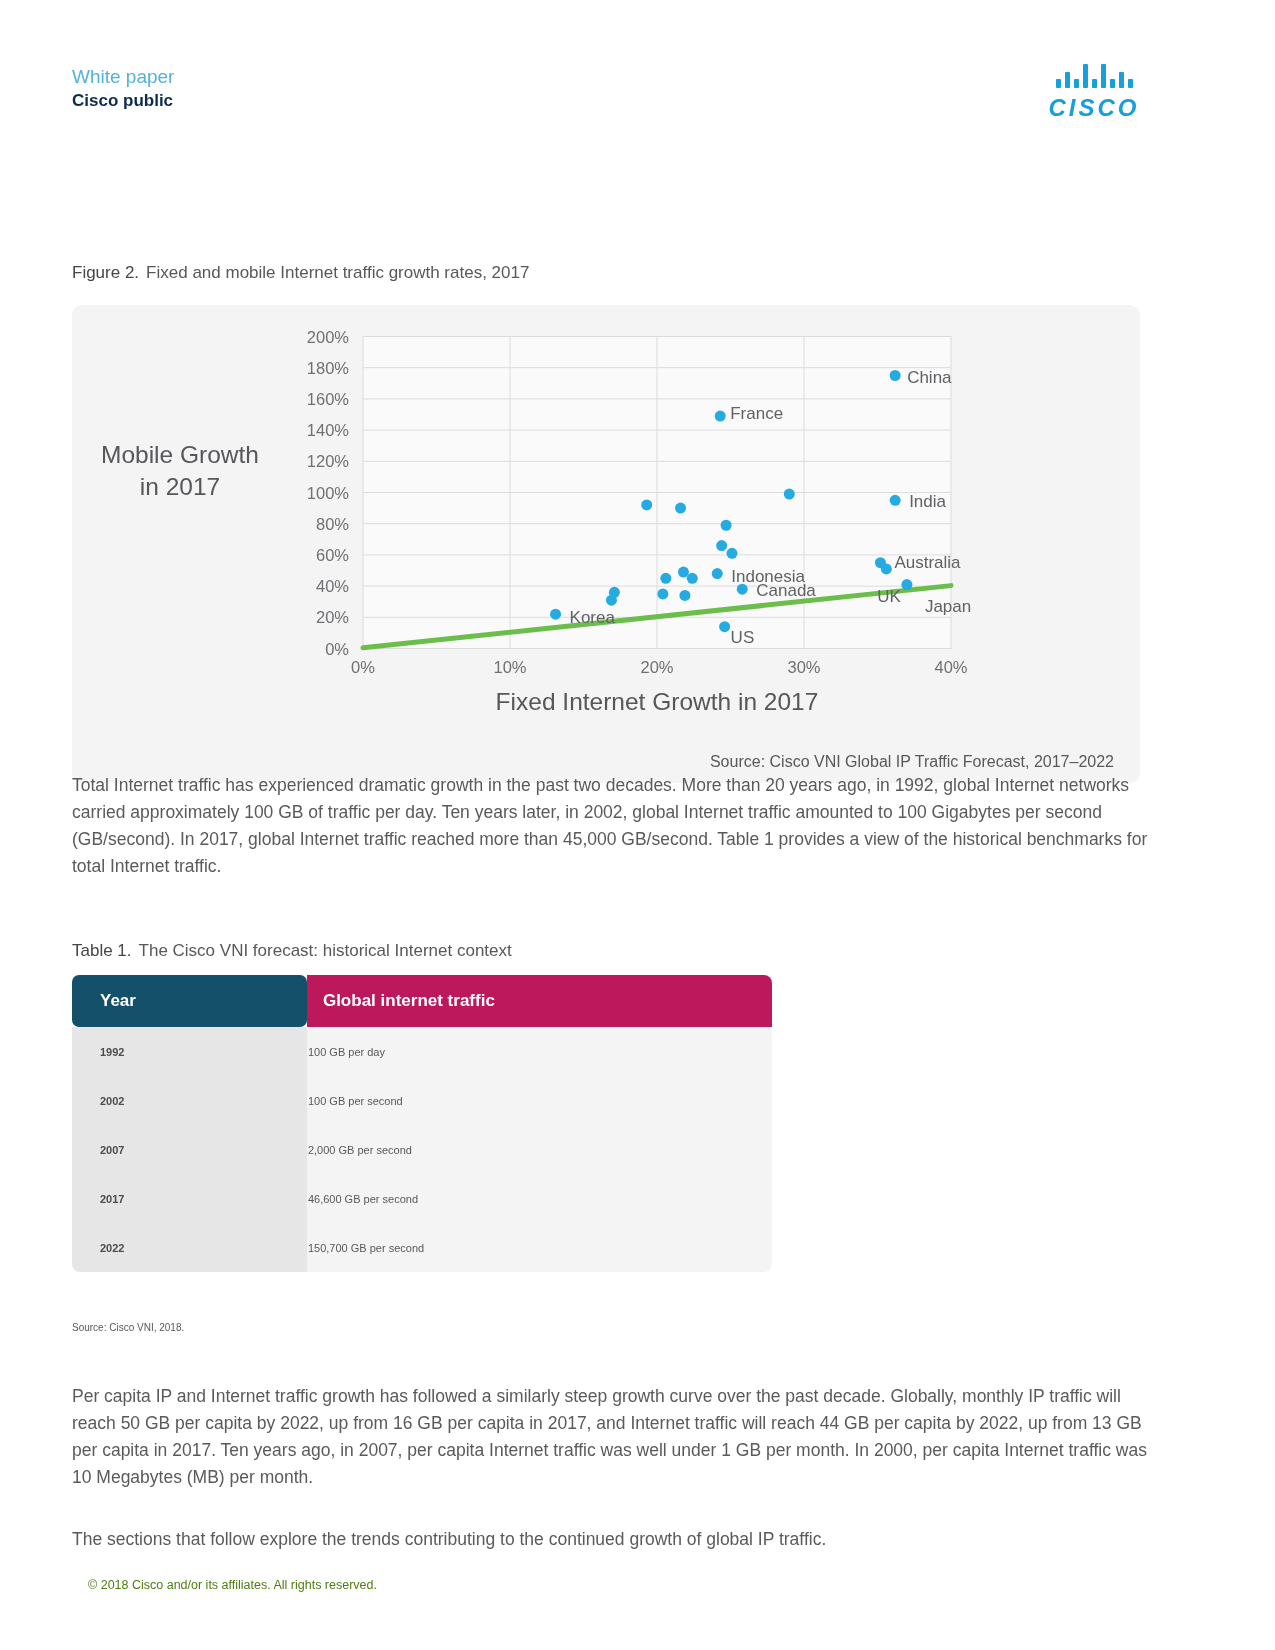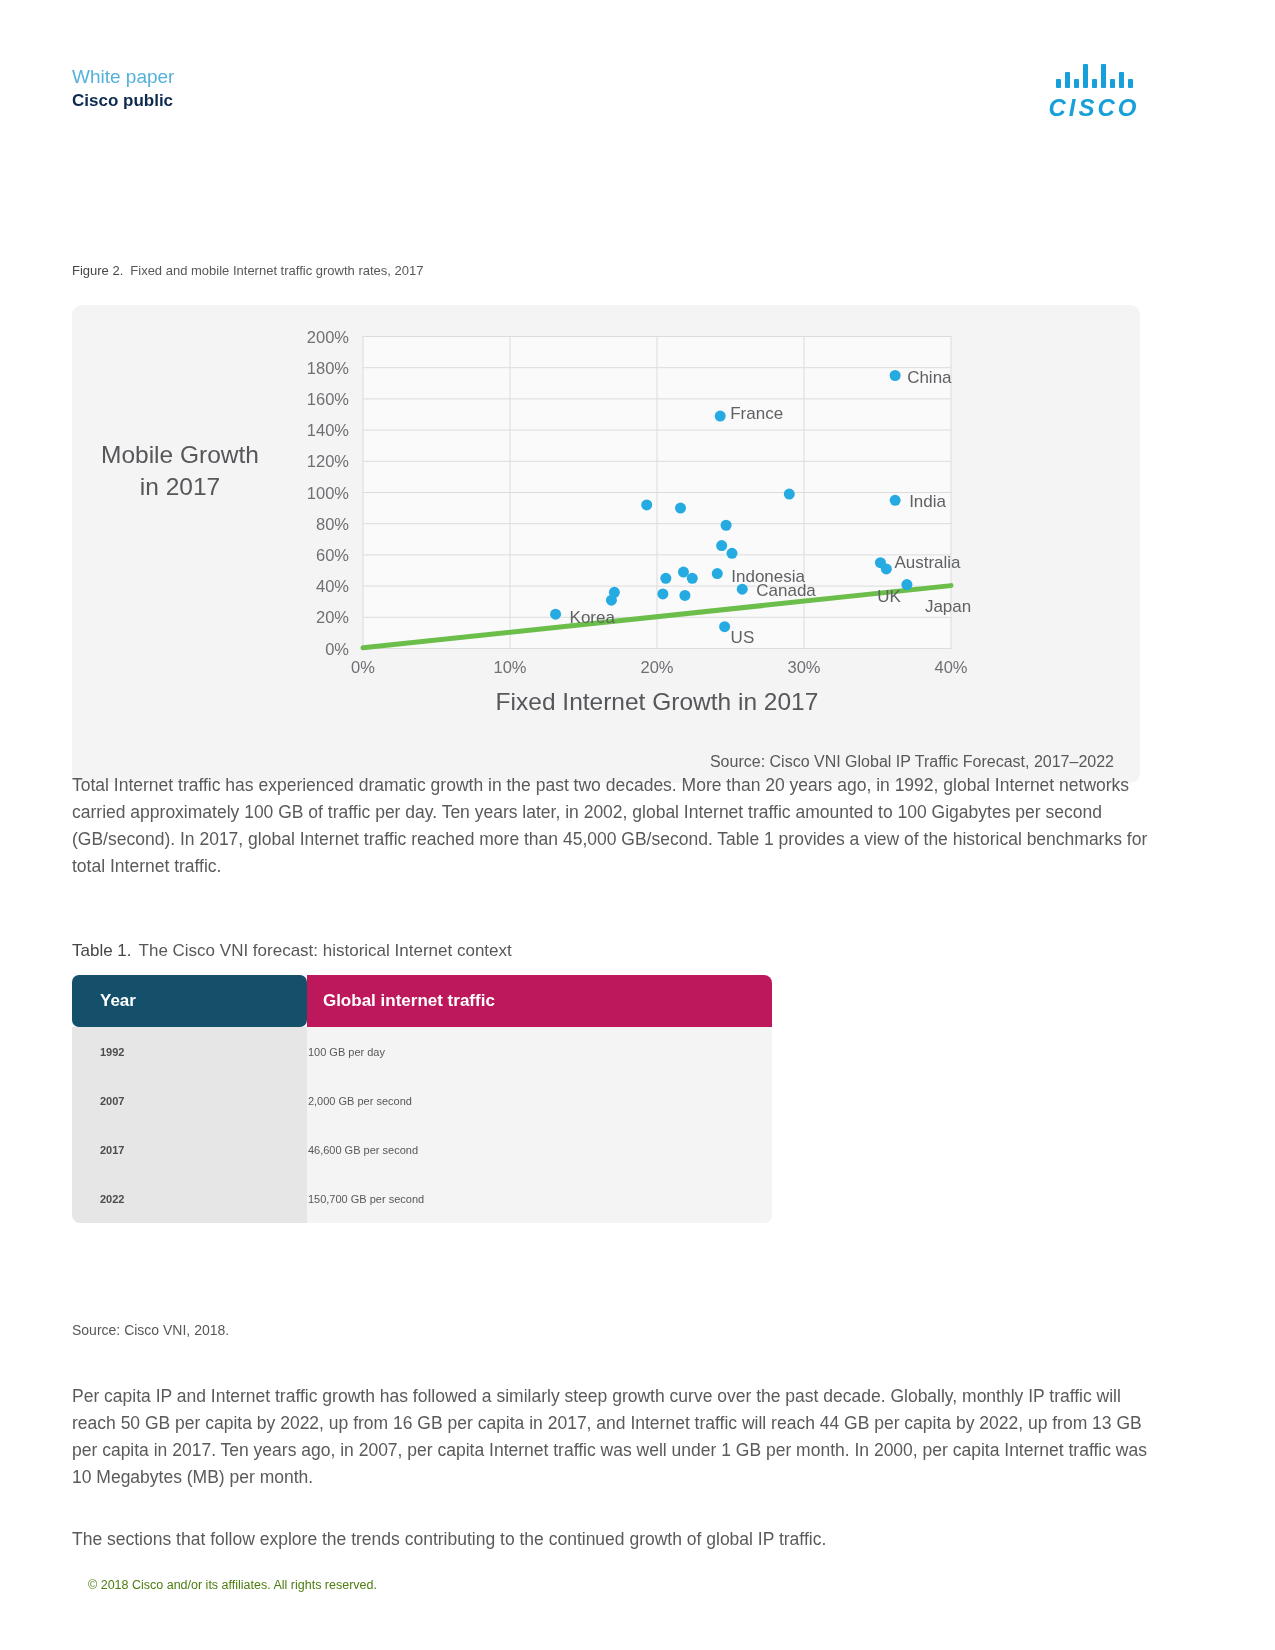--- a/index.html
+++ b/index.html
@@ -12,21 +12,21 @@
 
   
   .logo{left:1046px;top:62px;width:96px;text-align:center;}
   .logo-bars{display:flex;align-items:flex-end;justify-content:center;gap:4px;height:26px;}
   .logo-bars span{display:block;width:5px;background:#169fd9;border-radius:1px;}
   .b1{height:9px}.b2{height:16px}.b3{height:9px}.b4{height:24px}.b5{height:9px}
   .b6{height:24px}.b7{height:9px}.b8{height:16px}.b9{height:9px}
   .logo-text{font-size:24px;font-weight:bold;color:#169fd9;letter-spacing:3px;line-height:1;margin-top:8px;font-style:italic;}
 
   
-  .fig-caption{left:72px;top:263px;font-size:13px;color:#58585b;}
+  .fig-caption{left:72px;top:263px;font-size:17px;color:#58585b;}
   .cap-label{color:#454648;margin-right:7px;}
 
   
   .chart-card{left:72px;top:305px;width:1068px;height:478px;background:#f4f4f4;border-radius:10px;}
   .chart-card svg{display:block;}
 
   
   .para{left:72px;width:1078px;font-size:17.5px;line-height:27px;color:#5a5a5d;}
   .para1{top:772px;}
   .para2{top:1383px;}
@@ -36,21 +36,21 @@
   .table-caption{left:72px;top:941px;font-size:17px;color:#58585b;}
   .vni-table{left:72px;top:975px;width:700px;border-collapse:collapse;}
   .vni-table th{height:50px;font-size:17px;font-weight:bold;color:#ffffff;text-align:left;vertical-align:middle;}
   .th-year{background:#15506a;width:220px;padding-left:28px;border-top-left-radius:8px;border-radius:7px;}
   .th-traffic{background:#be185d;width:480px;padding-left:16px;border-top-right-radius:8px;}
   .vni-table td{height:47px;font-size:11px;vertical-align:middle;}
   .td-year{background:#e6e6e6;color:#4c4c4e;font-weight:bold;padding-left:28px;}
   .td-traffic{background:#f4f4f4;color:#58585b;}
   .vni-table tr:last-child .td-year{border-bottom-left-radius:8px;}
   .vni-table tr:last-child .td-traffic{border-bottom-right-radius:8px;}
-  .table-source{left:72px;top:1322px;font-size:14px;color:#58585b;}
+  .table-source{left:72px;top:1322px;font-size:10px;color:#58585b;}
 
   
   .footer{left:88px;top:1578px;font-size:12.5px;color:#4d7c0f;}
 </style>
 </head>
 <body>
 
 <div class="abs kicker">White paper</div>
 <div class="abs subkicker">Cisco public</div>
 
@@ -156,20 +156,24 @@
       <th class="th-year">Year</th>
       <th class="th-traffic">Global internet traffic</th>
     </tr>
   </thead>
   <tbody>
       <tr>
         <td class="td-year">1992</td>
         <td class="td-traffic">100 GB per day</td>
       </tr>
       <tr>
+        <td class="td-year">2002</td>
+        <td class="td-traffic">100 GB per second</td>
+      </tr>
+      <tr>
         <td class="td-year">2007</td>
         <td class="td-traffic">2,000 GB per second</td>
       </tr>
       <tr>
         <td class="td-year">2017</td>
         <td class="td-traffic">46,600 GB per second</td>
       </tr>
       <tr>
         <td class="td-year">2022</td>
         <td class="td-traffic">150,700 GB per second</td>

